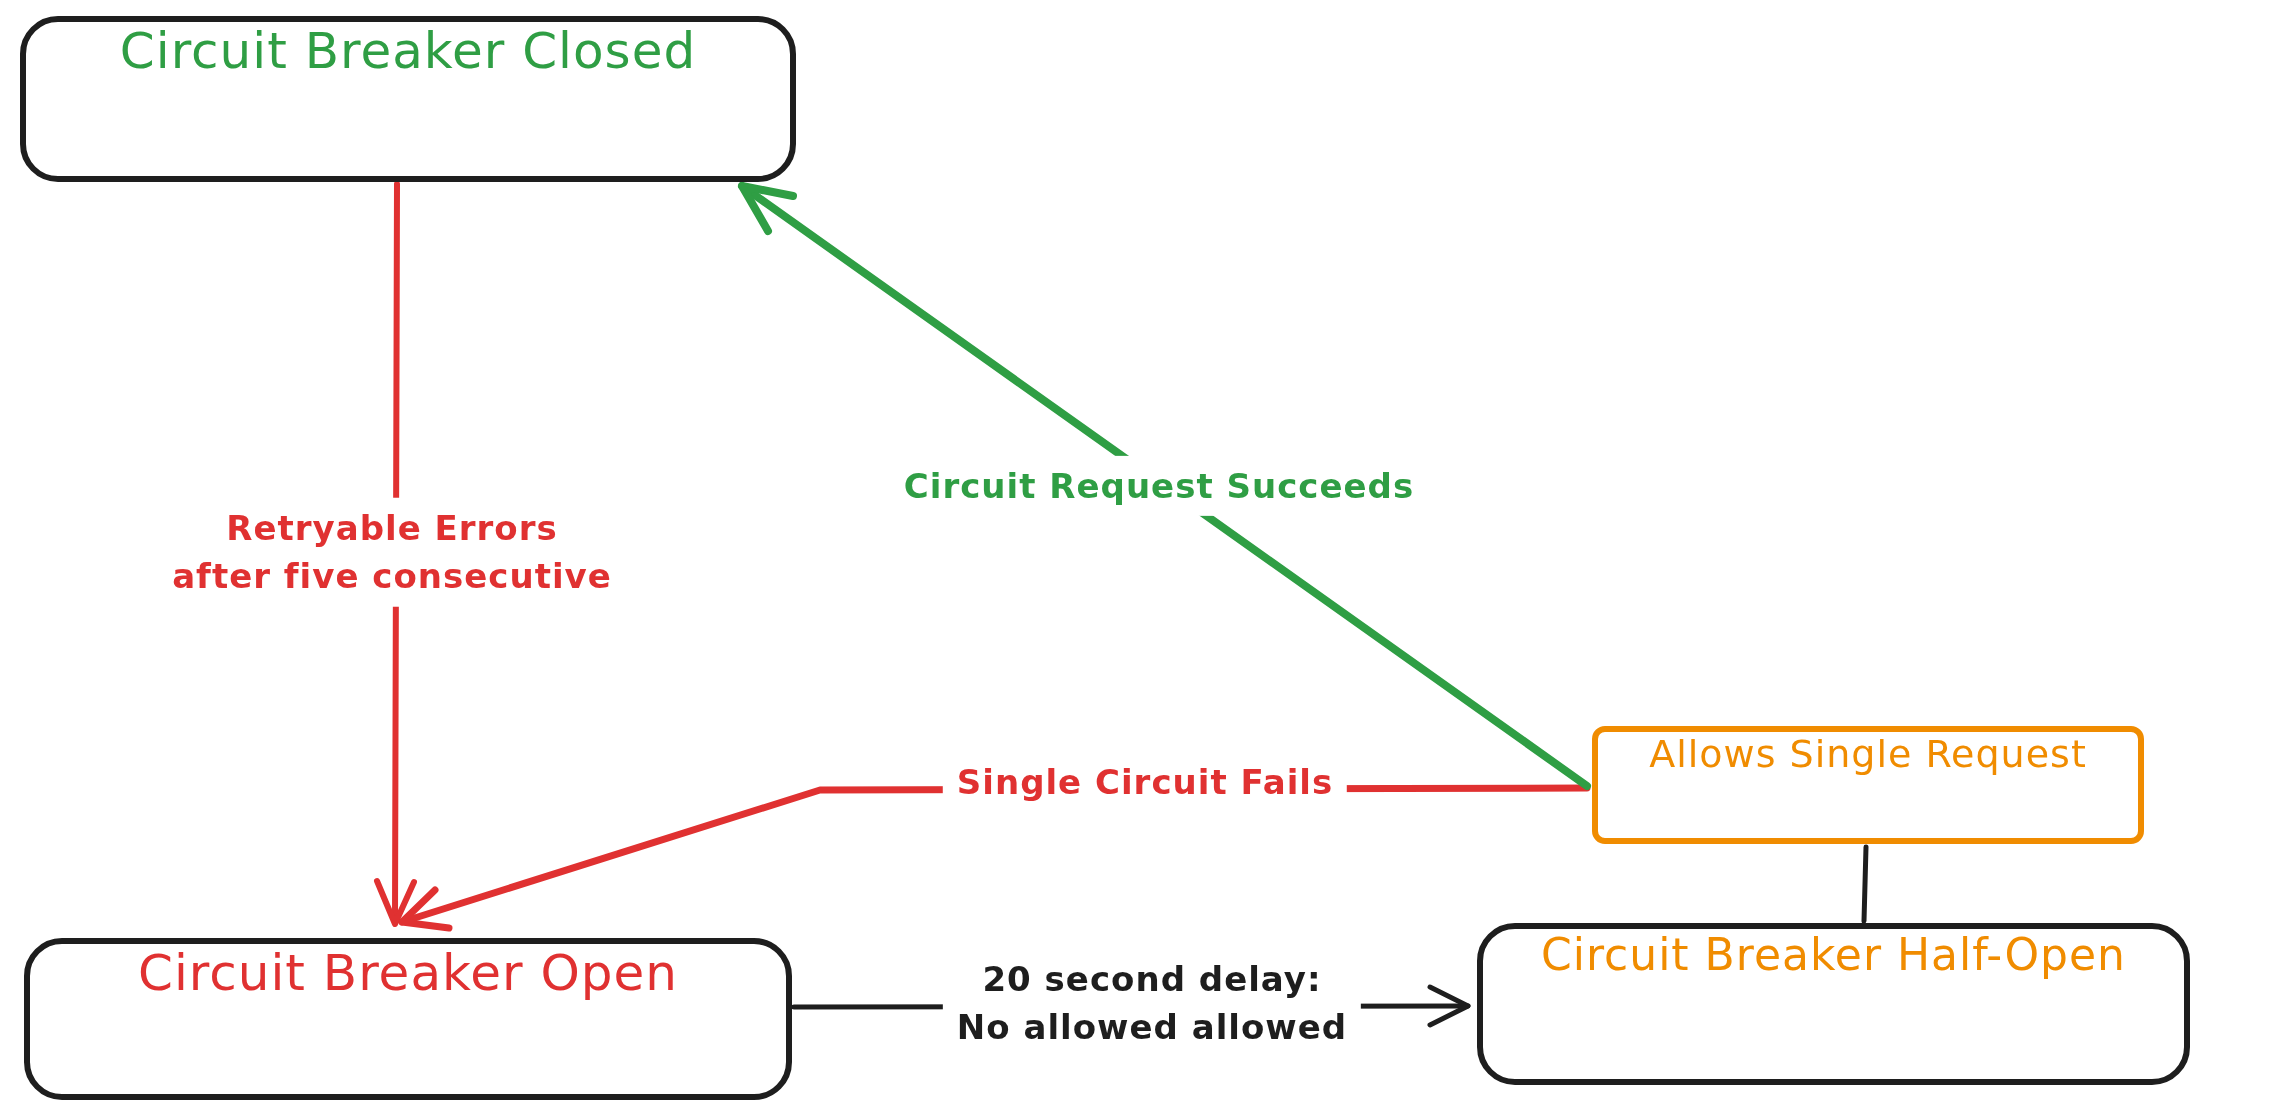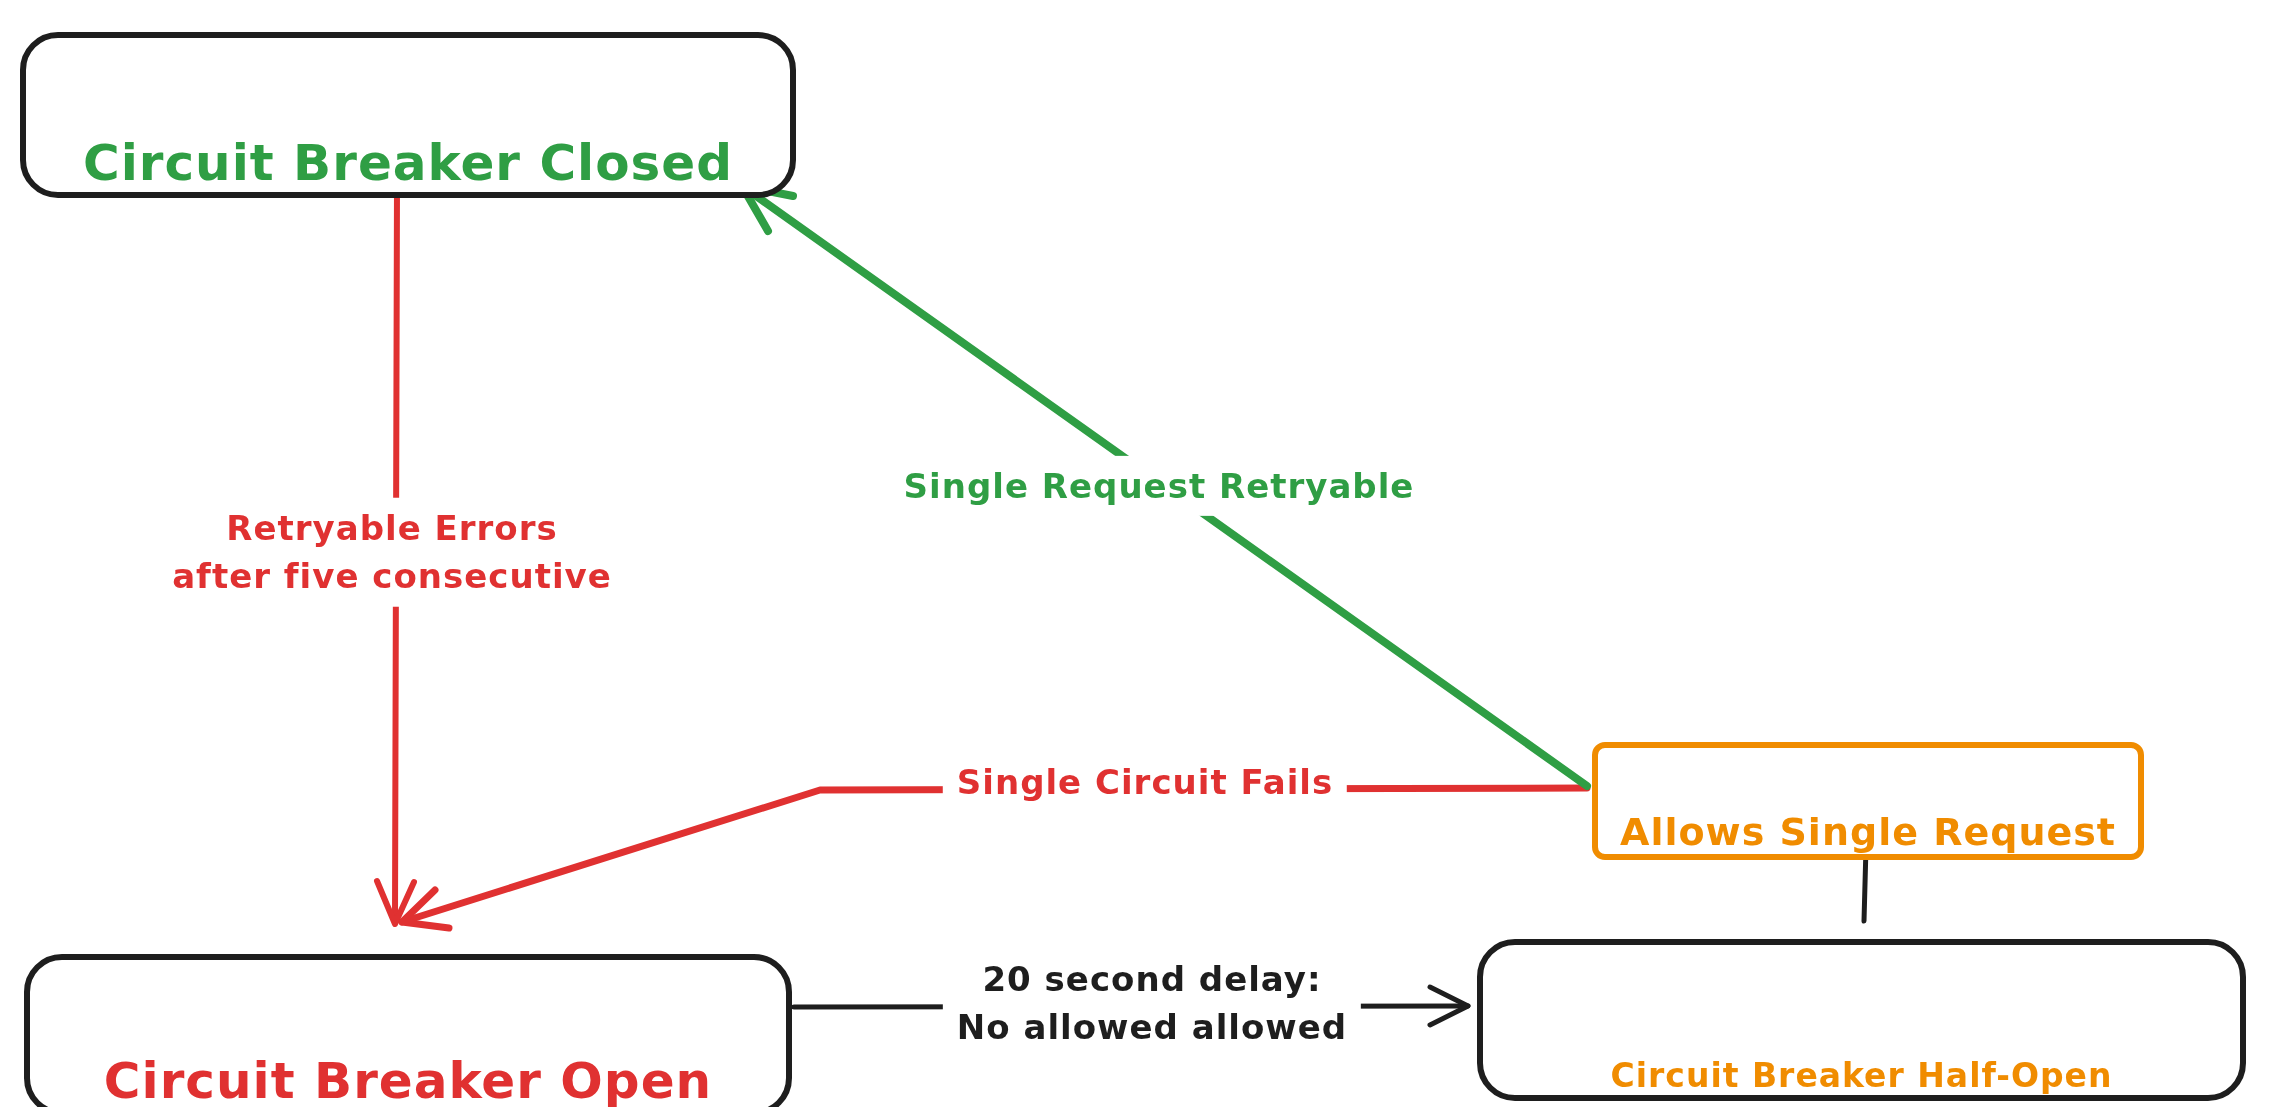--- a/index.html
+++ b/index.html
@@ -30,30 +30,29 @@
   .stroke-green { stroke: var(--color-green, #2f9e44); }
   .stroke-black { stroke: var(--color-black, #1e1e1e); }
 
   .node {
     position: absolute;
     box-sizing: border-box;
     background: #ffffff;
     border: 6px solid var(--color-black, #1e1e1e);
     border-radius: 38px;
     display: flex;
-    align-items: flex-end;
+    align-items: flex-start;
     justify-content: center;
     text-align: center;
-    font-weight: bold;
+    font-weight: normal;
     letter-spacing: 1px;
-    margin-top: 16px;
   }
   .node-closed   { left: 20px;   top: 16px;  width: 776px; height: 166px; color: var(--color-green, #2f9e44); font-size: 50px; }
   .node-open     { left: 24px;   top: 938px; width: 768px; height: 162px; color: var(--color-red, #e03131);   font-size: 50px; }
-  .node-halfopen { left: 1477px; top: 923px; width: 769px; height: 162px; color: var(--color-orange, #f08c00); font-size: 33px; }
+  .node-halfopen { left: 1477px; top: 923px; width: 713px; height: 162px; color: var(--color-orange, #f08c00); font-size: 44px; }
   .node-allows {
     left: 1592px; top: 726px; width: 552px; height: 118px;
     color: var(--color-orange, #f08c00);
     border: 6px solid var(--color-orange, #f08c00);
     border-radius: 13px;
     font-size: 38px;
   }
 
   .edge-label {
     position: absolute;
@@ -108,21 +107,21 @@
 
   <div class="node node-allows">
     <span>Allows Single Request</span>
   </div>
 
   <div class="edge-label label-trip">
     <div>Retryable Errors</div>
     <div>after five consecutive</div>
   </div>
 
-  <div class="edge-label label-succeeds">Single Request Retryable</div>
+  <div class="edge-label label-succeeds">Circuit Request Succeeds</div>
 
   <div class="edge-label label-fails">Single Circuit Fails</div>
 
   <div class="edge-label label-delay">
     <div>20 second delay:</div>
     <div>No allowed allowed</div>
   </div>
 
 </div>
 

